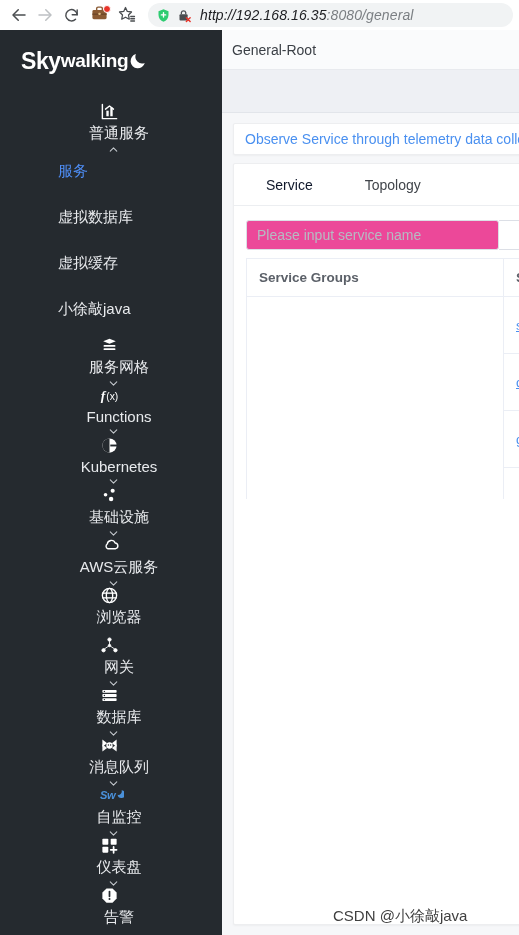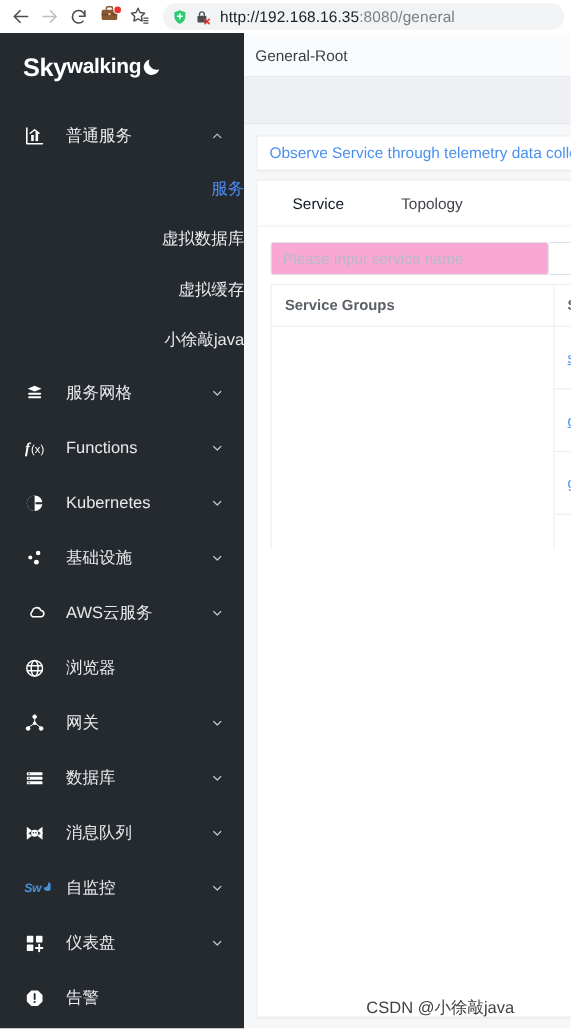--- a/index.html
+++ b/index.html
@@ -11,20 +11,21 @@
   }
   #app { position: relative; width: 519px; height: 935px; overflow: hidden; }
 
   
   .browser-bar {
     position: absolute; top: 0; left: 0; width: 519px; height: 30px;
     background: #ffffff;
     display: flex; align-items: center;
     box-sizing: border-box;
     padding: 0 6px;
+    font-style: italic;
   }
   .nav-btn {
     width: 26px; height: 26px;
     display: flex; align-items: center; justify-content: center;
     flex: 0 0 auto;
   }
   .nav-btn svg { display:block; }
   .ext-icon { position: relative; width: 30px; height: 26px; display:flex; align-items:center; justify-content:center; }
   .badge-dot {
     position: absolute; top: 3px; right: 3px;
@@ -59,34 +60,34 @@
     color: #fff; user-select: none;
   }
   .logo .sky { font-size: 23px; font-weight: 600; letter-spacing: -0.4px; }
   .logo .walking { font-size: 19px; font-weight: 600; letter-spacing: -0.3px; }
   .logo .moon { margin-left: 1px; display: inline-flex; }
 
   .menu { padding-top: 6px; }
   .menu-item {
     height: 50px; display: flex; align-items: center;
     padding-left: 22px; padding-right: 18px;
-    box-sizing: border-box; cursor: pointer; position: relative;
+    box-sizing: border-box; cursor: pointer; position: relative; flex-direction: column;
   }
   .menu-item .mi-icon {
     width: 26px; flex: 0 0 26px; display: flex; align-items: center; justify-content: flex-start;
     color: #ffffff;
   }
   .menu-item .mi-label {
     flex: 1 1 auto; color: #e8eaed; font-size: 15px; margin-left: 12px;
     white-space: nowrap;
   }
   .menu-item .mi-chev { flex: 0 0 auto; color: #c3c7cc; display: flex; }
   .submenu-item {
     height: 46px; display: flex; align-items: center;
-    padding-left: 58px; box-sizing: border-box; cursor: pointer; justify-content: flex-end;
+    padding-left: 58px; box-sizing: border-box; cursor: pointer;
   }
   .submenu-item .sm-label { font-size: 15px; color: #e8eaed; white-space: nowrap; }
   .submenu-item.active .sm-label { color: #4e8df5; }
   .logo-sw { color: #4a90d9; font-size: 15px; font-weight: 700; letter-spacing: -0.5px; font-style: italic; }
 
   
   .main {
     position: absolute; left: 222px; top: 30px;
     width: 297px; height: 905px;
     background: #ffffff; overflow: hidden;
@@ -136,21 +137,21 @@
     font-size: 14px; color: #41454b; margin-right: 52px; cursor: pointer;
     white-space: nowrap;
   }
   .tab.active { color: #0f172a; }
 
   .panel-body { padding: 14px 0 0 12px; box-sizing: border-box; }
   .search-row { display: flex; }
   .search-input {
     width: 256px; height: 30px;
     border: 1px solid #dcdfe6; border-radius: 3px;
-    background: #f9a8d4; font-size: 14px; color: #333;
+    background: #ec4899; font-size: 14px; color: #333;
     padding: 0 10px; box-sizing: border-box;
     outline: none;
   }
   .search-input::placeholder { color: #b6bbc3; }
   .search-extra {
     width: 60px; height: 30px; border: 1px solid #dcdfe6;
     border-left: none; border-radius: 0 3px 3px 0; box-sizing: border-box;
     background: #fff;
   }
 

